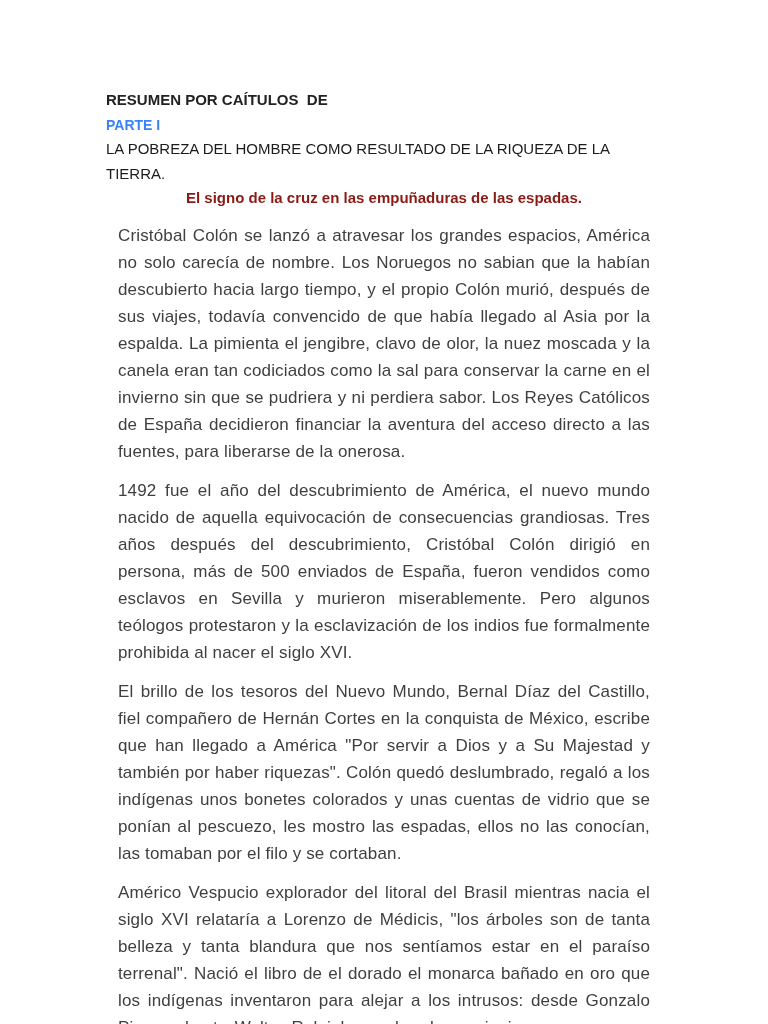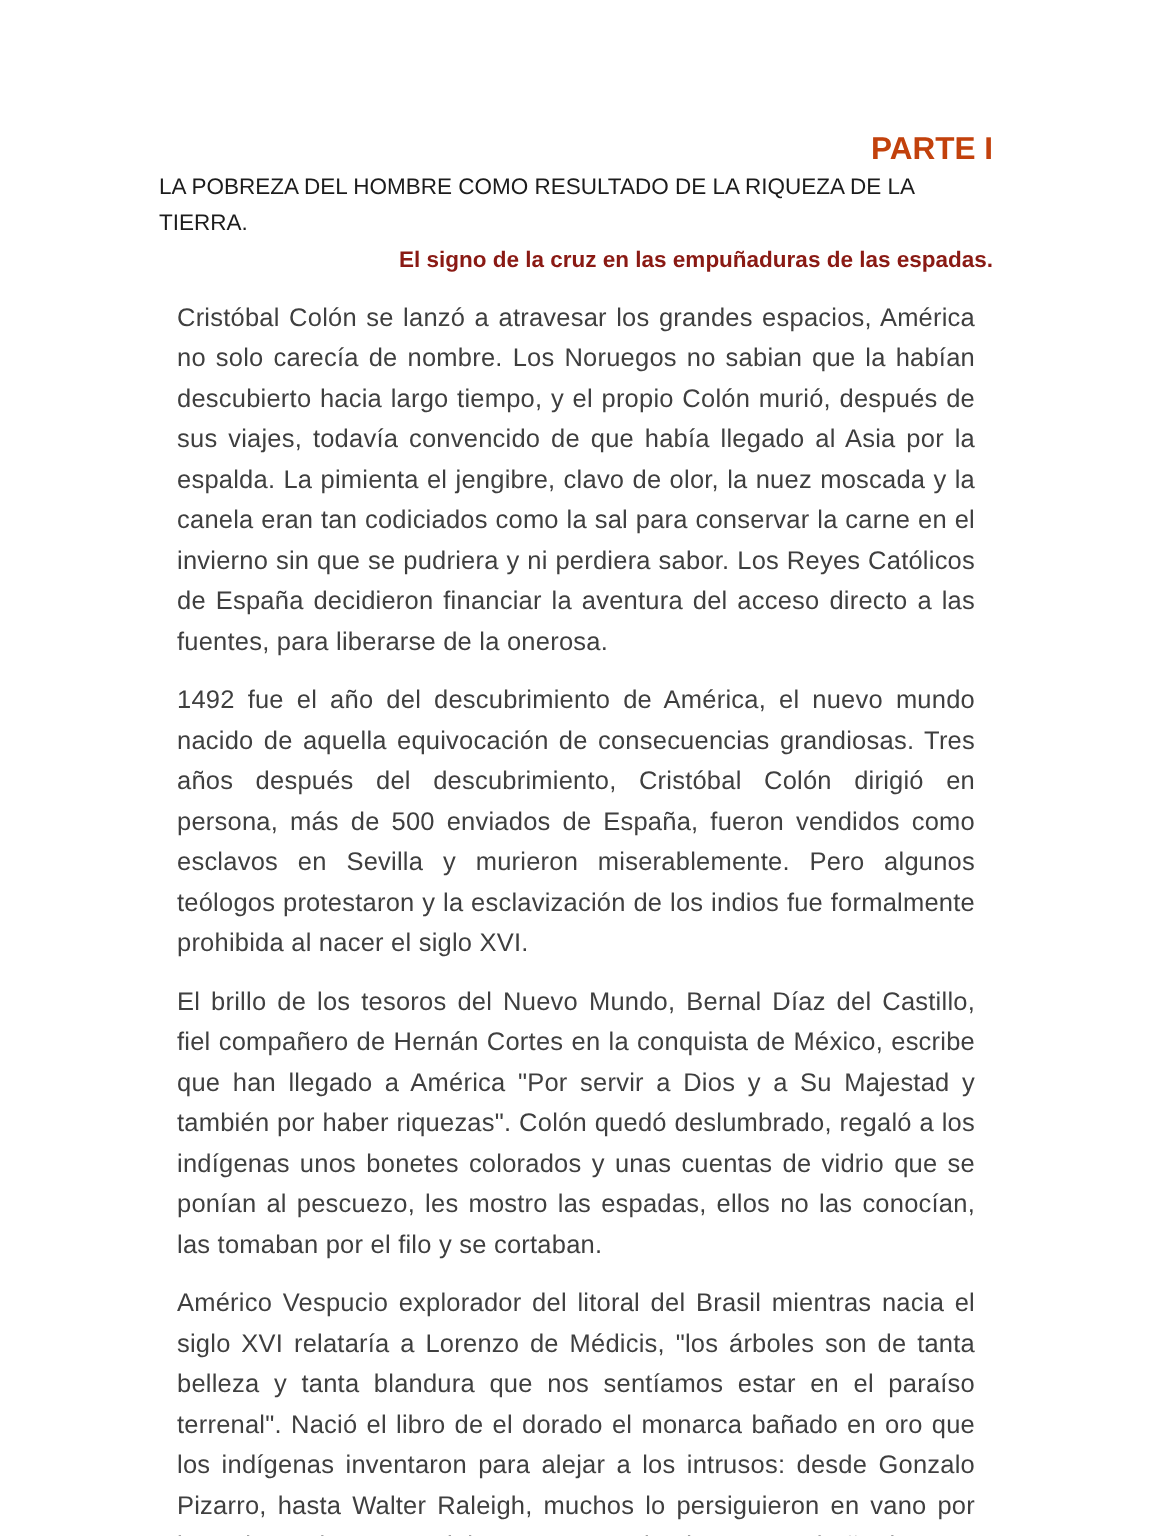--- a/index.html
+++ b/index.html
@@ -23,59 +23,60 @@
   }
   .doc-header-line {
     font-size: 15px;
     font-weight: 700;
     color: #222222;
     line-height: 24.5px;
     white-space: pre-wrap;
     text-align: left;
   }
   .part-label {
-    font-size: 21px;
+    font-size: 14px;
     font-weight: 700;
-    color: #c2410c;
+    color: #3b82f6;
     line-height: 24.5px;
-    text-align: right;
+    text-align: left;
   }
   .chapter-title {
     font-size: 15px;
     font-weight: 400;
     color: #1c1c1c;
     line-height: 24.5px;
     text-align: left;
   }
   .section-subtitle {
     font-size: 15px;
     font-weight: 700;
     color: #8a1a14;
     line-height: 24px;
-    text-align: right;
+    text-align: center;
   }
   .body-text {
     margin-top: 9px;
   }
   .body-text p {
     margin: 12px;
     font-size: 17px;
     font-weight: 400;
     color: #3f3f3f;
     line-height: 27px;
     text-align: justify;
     letter-spacing: 0.15px;
   }
 </style>
 </head>
 <body>
 
 <div class="page">
   <div class="content">
 
+    <div class="doc-header-line">RESUMEN POR CAÍTULOS  DE</div>
 
     <div class="part-label">PARTE I</div>
 
     <div class="chapter-title">LA POBREZA DEL HOMBRE COMO RESULTADO DE LA RIQUEZA DE LA TIERRA.</div>
 
     <div class="section-subtitle">El signo de la cruz en las empuñaduras de las espadas.</div>
 
     <div class="body-text">
       <p>Cristóbal Colón se lanzó a atravesar los grandes espacios, América no solo carecía de nombre. Los Noruegos no sabian que la habían descubierto hacia largo tiempo, y el propio Colón murió, después de sus viajes, todavía convencido de que había llegado al Asia por la espalda. La pimienta el jengibre, clavo de olor, la nuez moscada y la canela eran tan codiciados como la sal para conservar la carne en el invierno sin que se pudriera y ni perdiera sabor. Los Reyes Católicos de España decidieron financiar la aventura del acceso directo a las fuentes, para liberarse de la onerosa.</p>
       <p>1492 fue el año del descubrimiento de América, el nuevo mundo nacido de aquella equivocación de consecuencias grandiosas. Tres años después del descubrimiento, Cristóbal Colón dirigió en persona, más de 500 enviados de España, fueron vendidos como esclavos en Sevilla y murieron miserablemente. Pero algunos teólogos protestaron y la esclavización de los indios fue formalmente prohibida al nacer el siglo XVI.</p>

